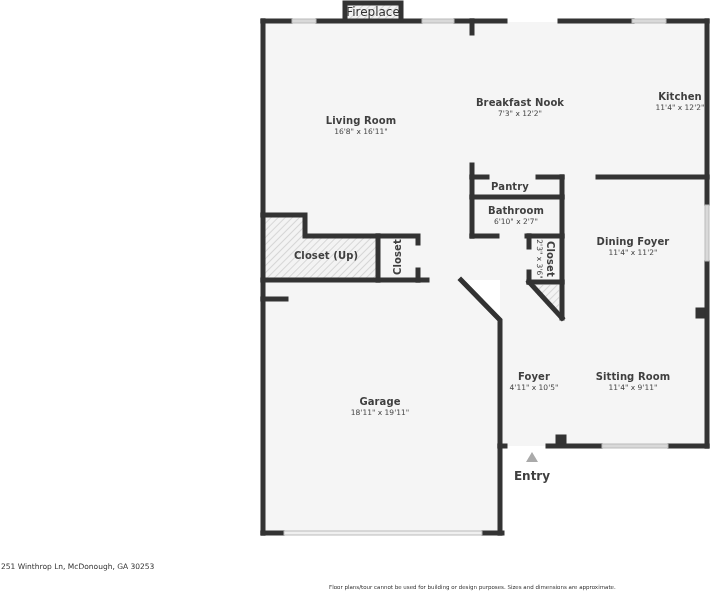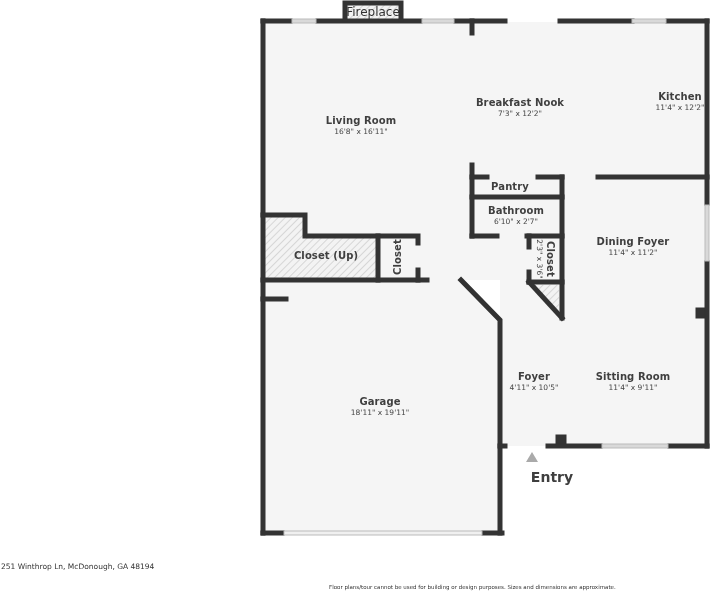--- a/index.html
+++ b/index.html
@@ -5,21 +5,21 @@
   html, body { margin:0; padding:0; background:#ffffff; }
   body { width:711px; height:598px; position:relative; overflow:hidden; font-family:"DejaVu Sans", sans-serif; }
   #plan { position:absolute; left:0; top:0; }
   .room-label { position:absolute; text-align:center; transform:translateX(-50%); color:#3f3f3f; white-space:nowrap; }
   .room-name { font-size:10px; font-weight:bold; display:block; letter-spacing:0.1px; }
   .room-dim { font-size:7.5px; display:block; margin-top:1px; color:#444; }
   .vert { position:absolute; transform:translate(-50%,-50%) rotate(90deg); text-align:center; color:#3f3f3f; white-space:nowrap; }
   .footer-address { position:absolute; left:1px; top:562px; font-size:7.5px; color:#333; }
   .footer-floor { position:absolute; left:1px; top:580px; font-size:7.5px; color:#333;margin-top:20px; }
   .footer-disclaimer { position:absolute; left:329px; top:584px; font-size:5.5px; color:#333; }
-  .entry-label { position:absolute; left:532px; top:469px; transform:translateX(-50%); font-size:14px; font-weight:bold; color:#3f3f3f;margin-left:20px; }
+  .entry-label { position:absolute; left:532px; top:469px; transform:translateX(-50%); font-size:12px; font-weight:bold; color:#3f3f3f; }
   .fireplace-label { position:absolute; left:373px; top:5px; transform:translateX(-50%); font-size:12px; color:#333; }
 </style>
 </head>
 <body>
 
 <svg id="plan" width="711" height="598" viewBox="0 0 711 598">
   <defs>
     <pattern id="hatch" width="5" height="5" patternUnits="userSpaceOnUse" patternTransform="rotate(45)">
       <rect width="5" height="5" fill="#f3f3f3"></rect>
       <line x1="0" y1="0" x2="0" y2="5" stroke="#b9b9b9" stroke-width="1"></line>
@@ -152,15 +152,15 @@
   <span class="room-dim">11'4" x 9'11"</span>
 </div>
 
 <div class="room-label" style="left:380px;top:396px;">
   <span class="room-name">Garage</span>
   <span class="room-dim">18'11" x 19'11"</span>
 </div>
 
 <div class="entry-label">Entry</div>
 
-<div class="footer-address">251 Winthrop Ln, McDonough, GA 48194</div>
+<div class="footer-address">251 Winthrop Ln, McDonough, GA 30253</div>
 <div class="footer-floor">Floor 1</div>
 <div class="footer-disclaimer">Floor plans/tour cannot be used for building or design purposes. Sizes and dimensions are approximate.</div>
 
 </body></html>

